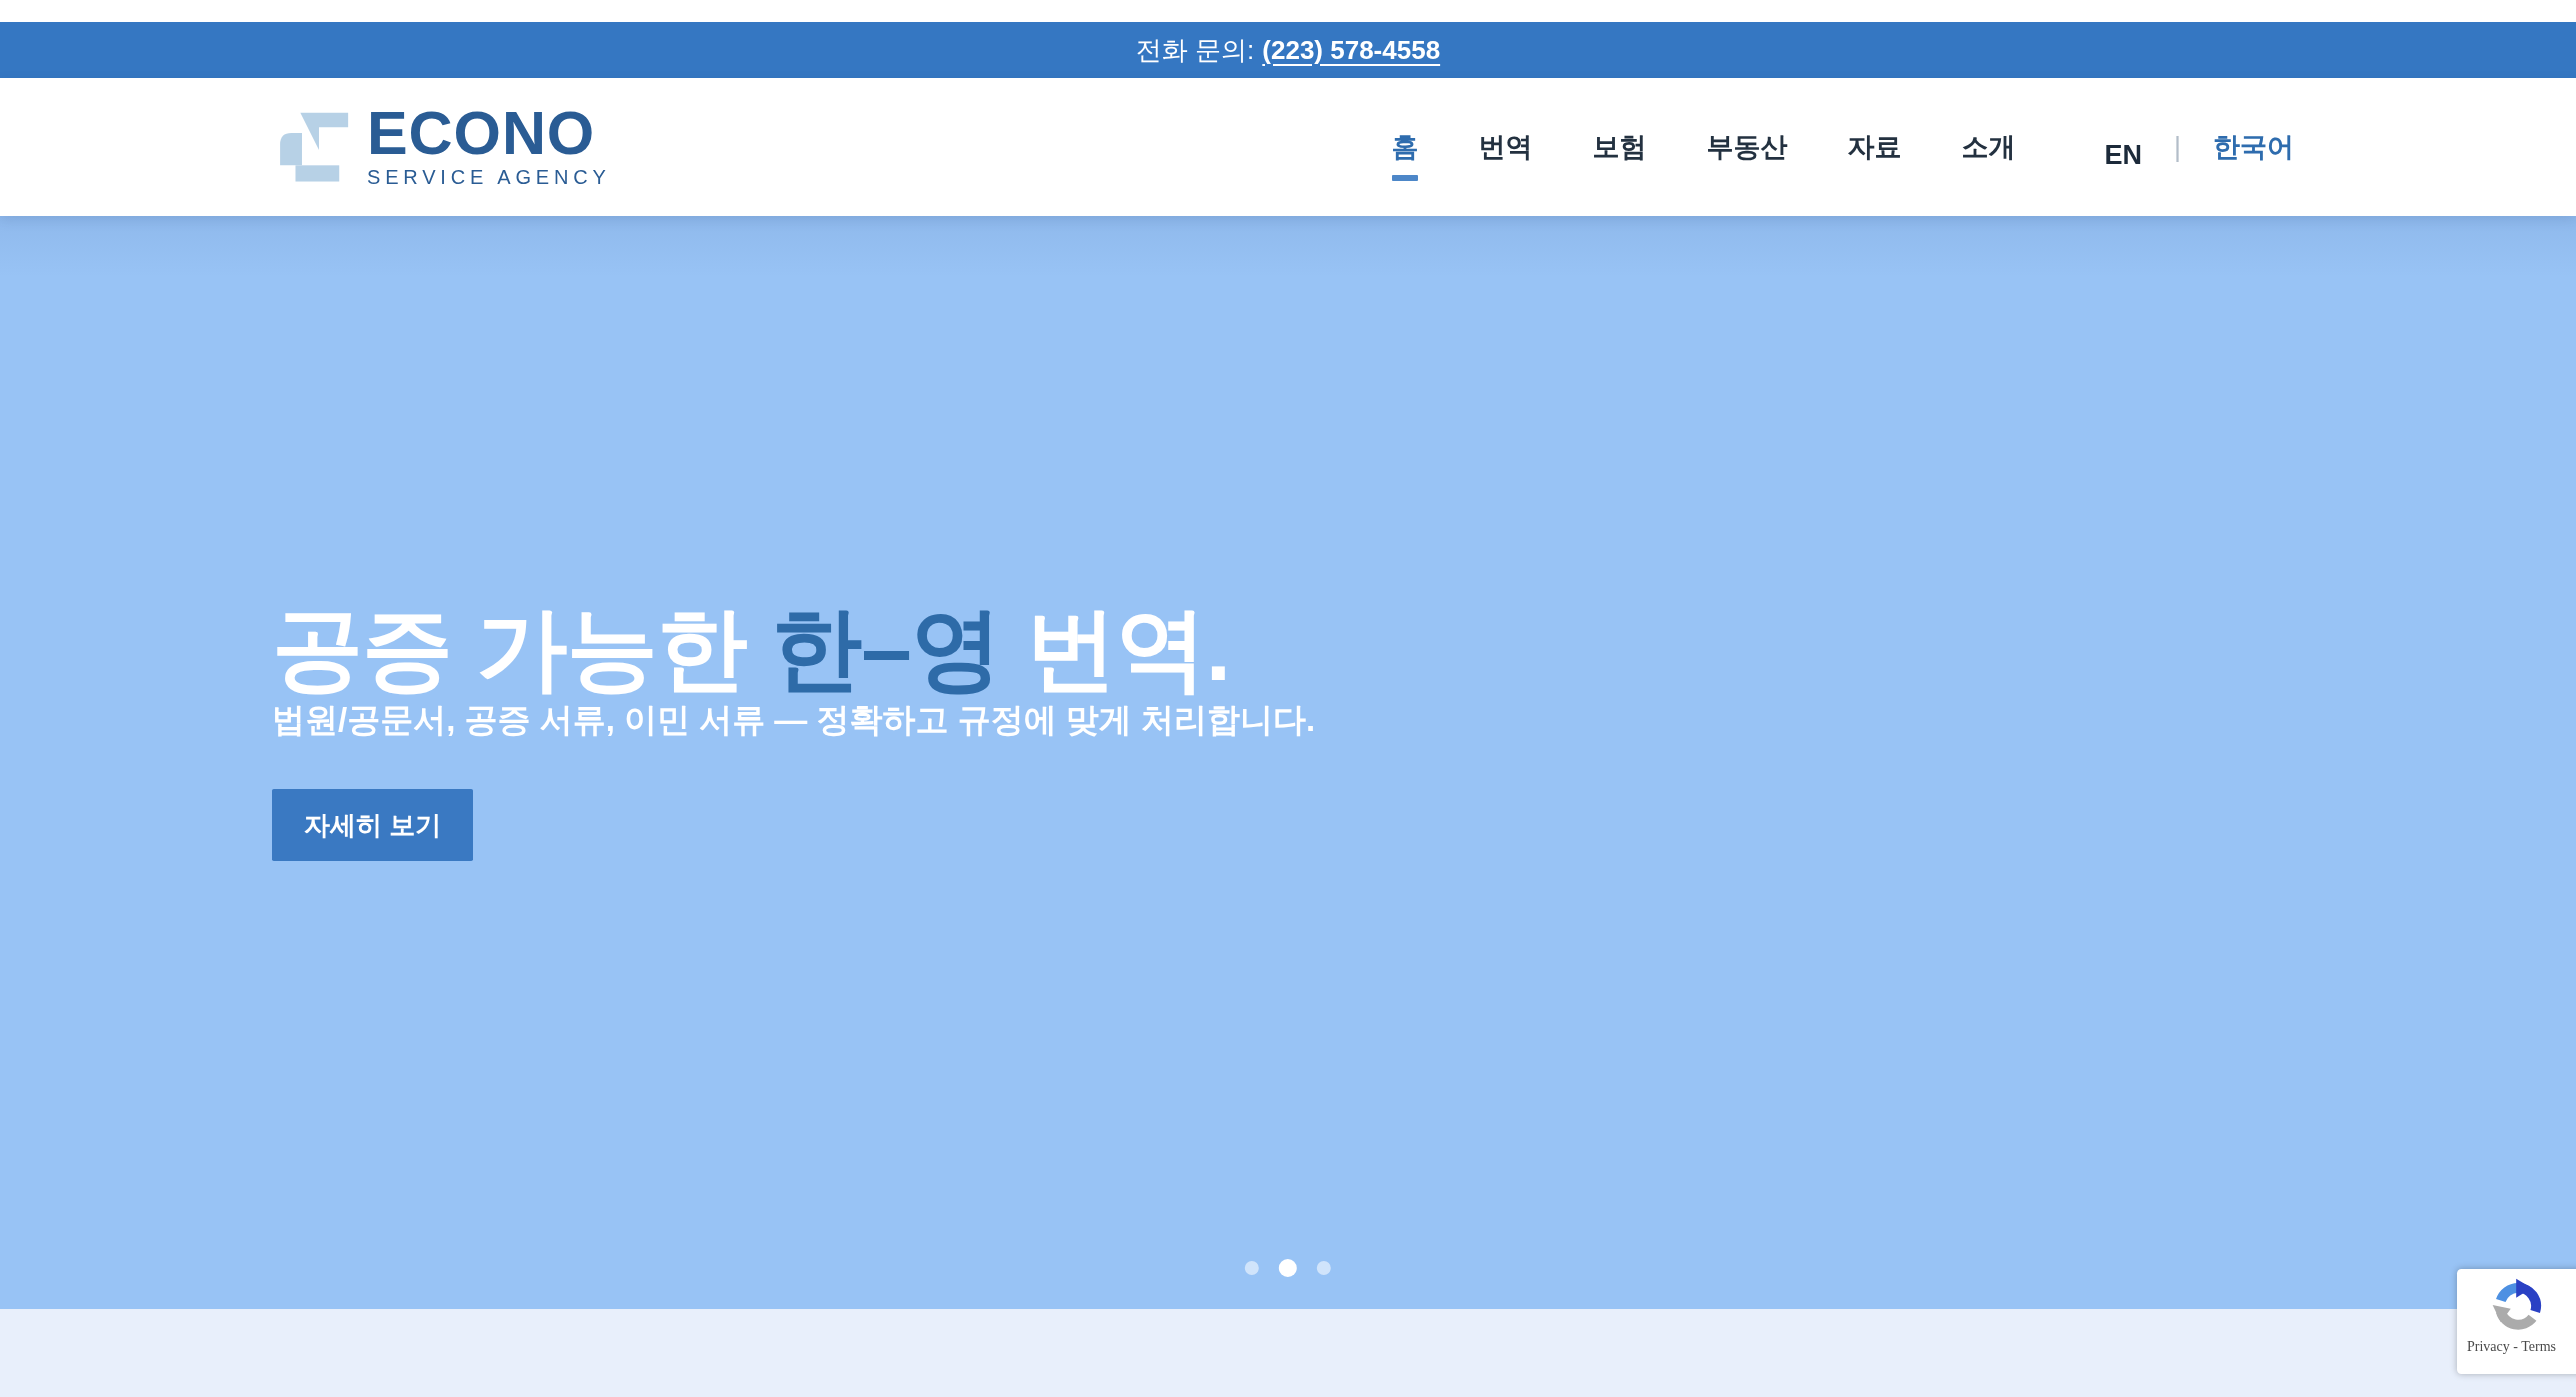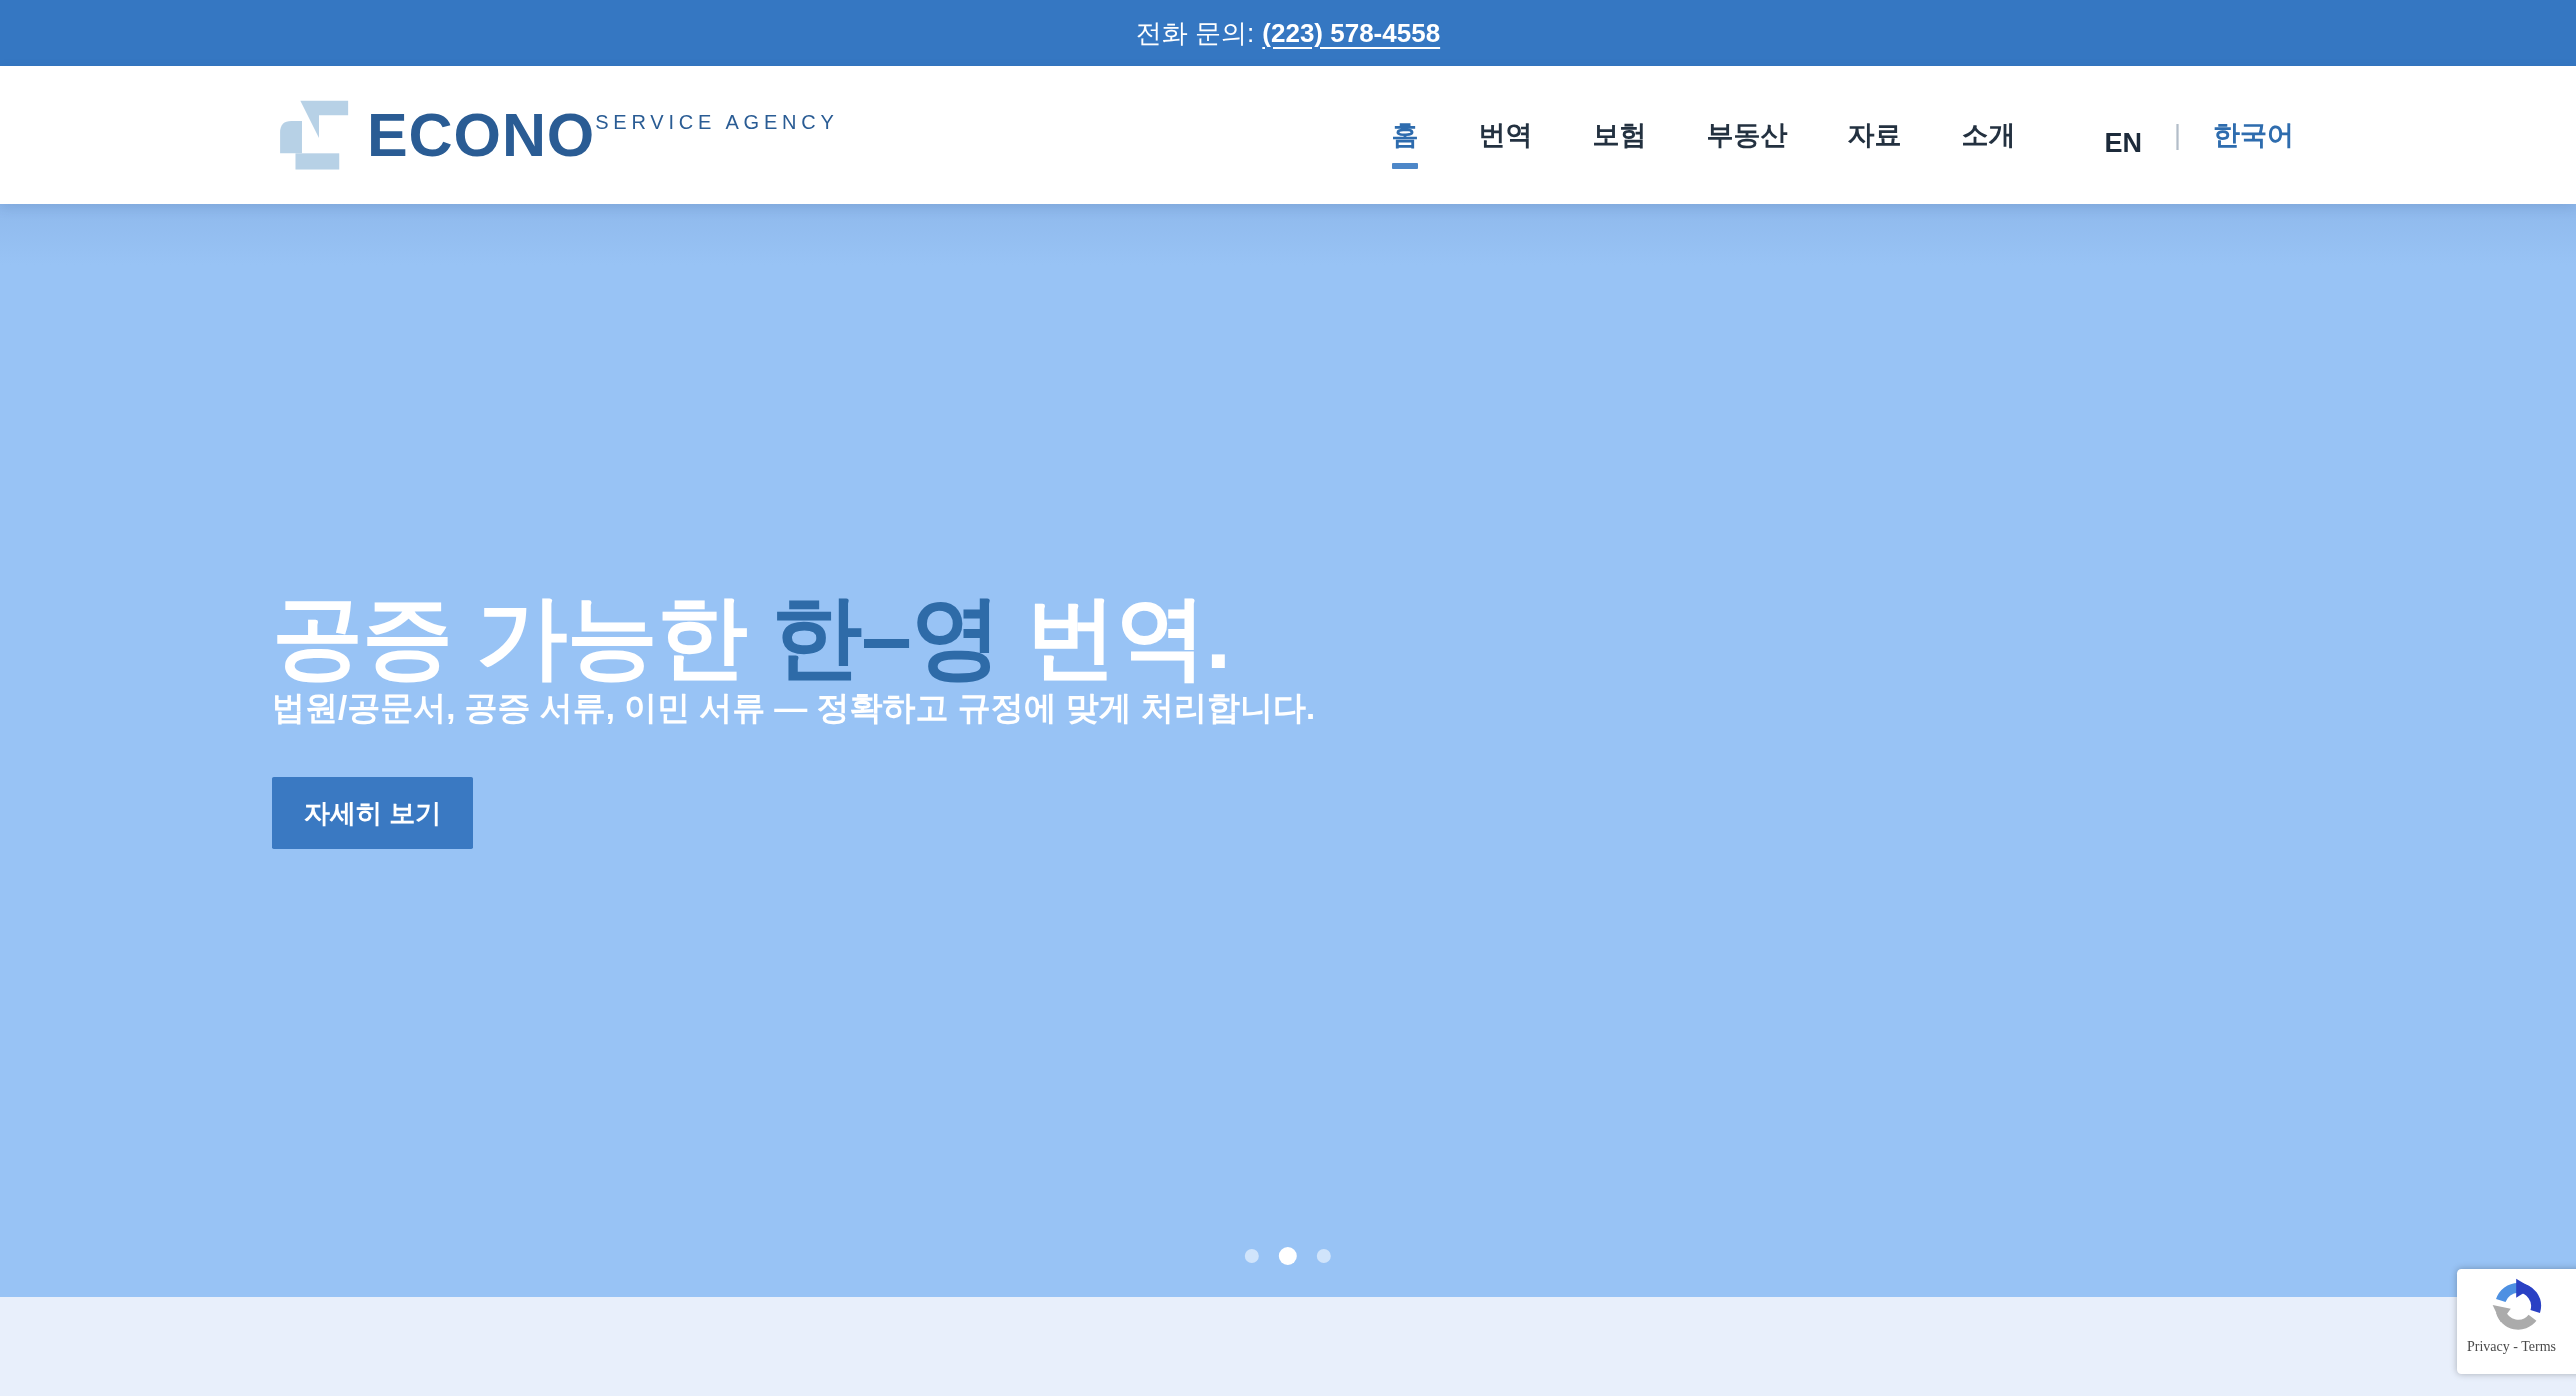--- a/index.html
+++ b/index.html
@@ -10,28 +10,29 @@
   }
   .page {
     position: relative;
     width: 2576px;
     height: 1398px;
     overflow: hidden;
   }
 
   
   .topbar {
-    height: 66px;
+    height: 56px;
     background: #3577c2;
     display: flex;
     align-items: center;
     justify-content: center;
     gap: 8px;
     color: #ffffff;
     font-size: 26px;
+    margin-top: 22px;
   }
   .topbar a.phone {
     color: #ffffff;
     font-weight: 600;
     text-decoration: underline;
     text-underline-offset: 5.3px;
     text-decoration-thickness: 1.8px;
     cursor: pointer;
   }
 
@@ -46,21 +47,21 @@
     z-index: 5;
     box-shadow: 0 4.4px 12.3px rgba(25, 60, 110, 0.14);
   }
   .logo {
     display: flex;
     align-items: center;
     gap: 14px;
     cursor: pointer;
   }
   .logo-mark { width: 81px; height: 81px; display: block; }
-  .logo-text { display: flex; }
+  .logo-text { display: flex; flex-direction: column; }
   .logo-name {
     font-size: 61px;
     font-weight: 800;
     color: #2a5c94;
     line-height: 0.92;
     letter-spacing: 0.9px;
   }
   .logo-tagline {
     font-size: 20px;
     font-weight: 400;

